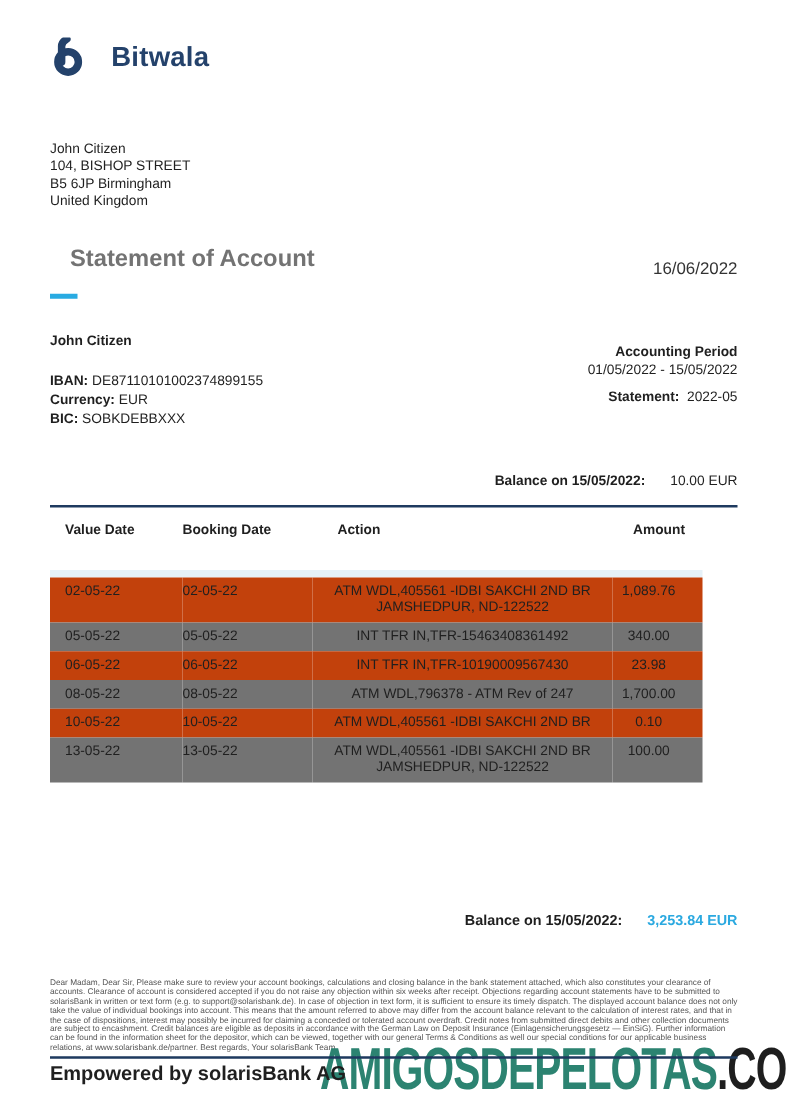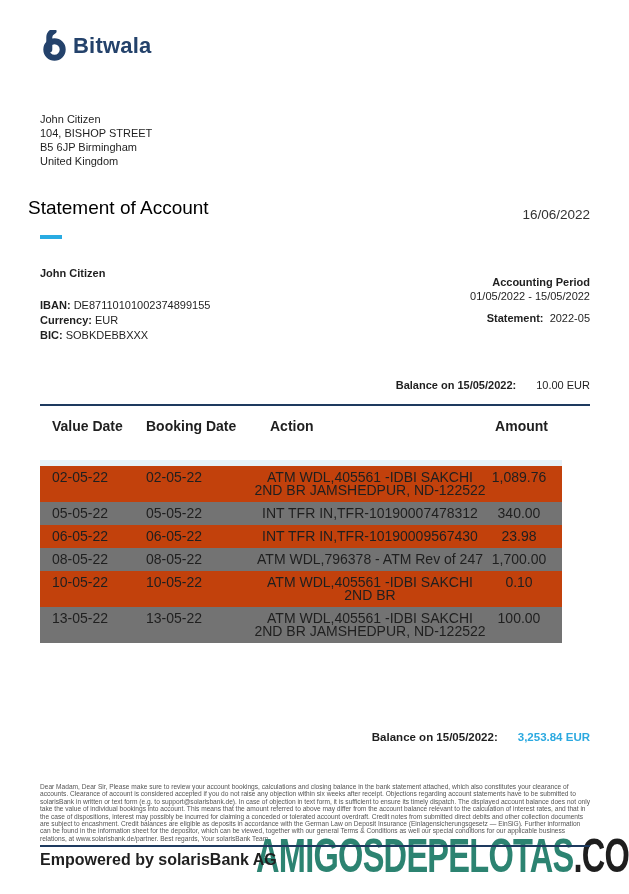--- a/index.html
+++ b/index.html
@@ -1,29 +1,29 @@
 <!DOCTYPE html>
 <html><head>
 <meta charset="utf-8">
 <style>
   * { margin:0; padding:0; box-sizing:border-box; }
   html,body { background:#ffffff; }
   body { font-family:"Liberation Sans", sans-serif; color:#222; }
   .page { position:relative; width:629px; height:894px; background:#fff; overflow:hidden; }
 
   
-  .logo { position:absolute; left:40px; top:30px; display:flex; align-items:center; gap:6px; }
+  .logo { position:absolute; left:40px; top:30px; display:flex; align-items:center; gap:22px; }
   .logo svg { display:block; }
   .logo-text { font-size:22px; font-weight:bold; color:#24426B; letter-spacing:0.2px; }
 
   
   .address { position:absolute; left:40px; top:112px; font-size:11px; line-height:14px; color:#1f1f1f; }
 
   
-  .doc-title { position:absolute; left:28px; top:197px; font-size:19px; font-weight:normal; color:#000000; }
+  .doc-title { position:absolute; left:56px; top:197px; font-size:19px; font-weight:bold; color:#737373; }
   .doc-date { position:absolute; right:39px; top:207px; font-size:13.5px; color:#333; }
   .title-dash { position:absolute; left:40px; top:235px; width:22px; height:4px; background:#29ABE2; }
 
   
   .acct-left { position:absolute; left:40px; top:266px; font-size:11px; line-height:15px; color:#1f1f1f; }
   .acct-left .holder { font-weight:bold; margin-bottom:17px; }
   .acct-left b { font-weight:bold; }
   .acct-right { position:absolute; right:39px; top:275px; font-size:11px; line-height:14px; color:#1f1f1f; text-align:right; }
   .acct-right .ap-label { font-weight:bold; }
   .acct-right .stmt { margin-top:8px; }
@@ -35,21 +35,21 @@
   .balance-close { top:731px; font-size:11.5px; }
   .balance-label { font-weight:bold; }
   .balance-close .balance-amount { color:#2BA9E0; font-weight:bold; }
 
   
   .rule { position:absolute; left:40px; width:550px; height:2px; background:#1E3A5F; }
   .rule1 { top:404px; }
   .rule-footer { top:845px; z-index:30; }
 
   
-  .tx-table { position:absolute; left:40px; top:412px; width:522px; border-collapse:collapse; font-size:14px; color:#1f1f1f; table-layout:fixed; }
+  .tx-table { position:absolute; left:40px; top:412px; width:522px; border-collapse:collapse; font-size:11px; color:#1f1f1f; table-layout:fixed; }
   .tx-table th { font-weight:bold; text-align:left; padding:6px 0 14px 0; }
   .tx-table th.c1 { padding-left:12px; width:106px; }
   .tx-table th.c2 { width:104px; }
   .tx-table th.c3 { padding-left:20px; width:240px; }
   .tx-table th.c4 { text-align:right; padding-right:14px; }
   .tx-spacer td { height:12px; }
   .tx-body-pad td { height:6px; background:#e6f1f8; }
   .tx-row td { padding:5px 0; vertical-align:top; line-height:13px; }
   .tx-row td.c1 { padding-left:12px; }
   .tx-row td.c3 { text-align:center; padding-left:4px; padding-right:4px; }
@@ -132,21 +132,21 @@
         </tr>
       <tr class="tx-row stripe-a">
         <td class="c1">02-05-22</td>
         <td class="c2">02-05-22</td>
         <td class="c3">ATM WDL,405561 -IDBI SAKCHI 2ND BR JAMSHEDPUR, ND-122522</td>
         <td class="c4">1,089.76</td>
       </tr>
       <tr class="tx-row stripe-b">
         <td class="c1">05-05-22</td>
         <td class="c2">05-05-22</td>
-        <td class="c3">INT TFR IN,TFR-10190007478312</td>
+        <td class="c3">INT TFR IN,TFR-15463408361492</td>
         <td class="c4">340.00</td>
       </tr>
       <tr class="tx-row stripe-a">
         <td class="c1">06-05-22</td>
         <td class="c2">06-05-22</td>
         <td class="c3">INT TFR IN,TFR-10190009567430</td>
         <td class="c4">23.98</td>
       </tr>
       <tr class="tx-row stripe-b">
         <td class="c1">08-05-22</td>

